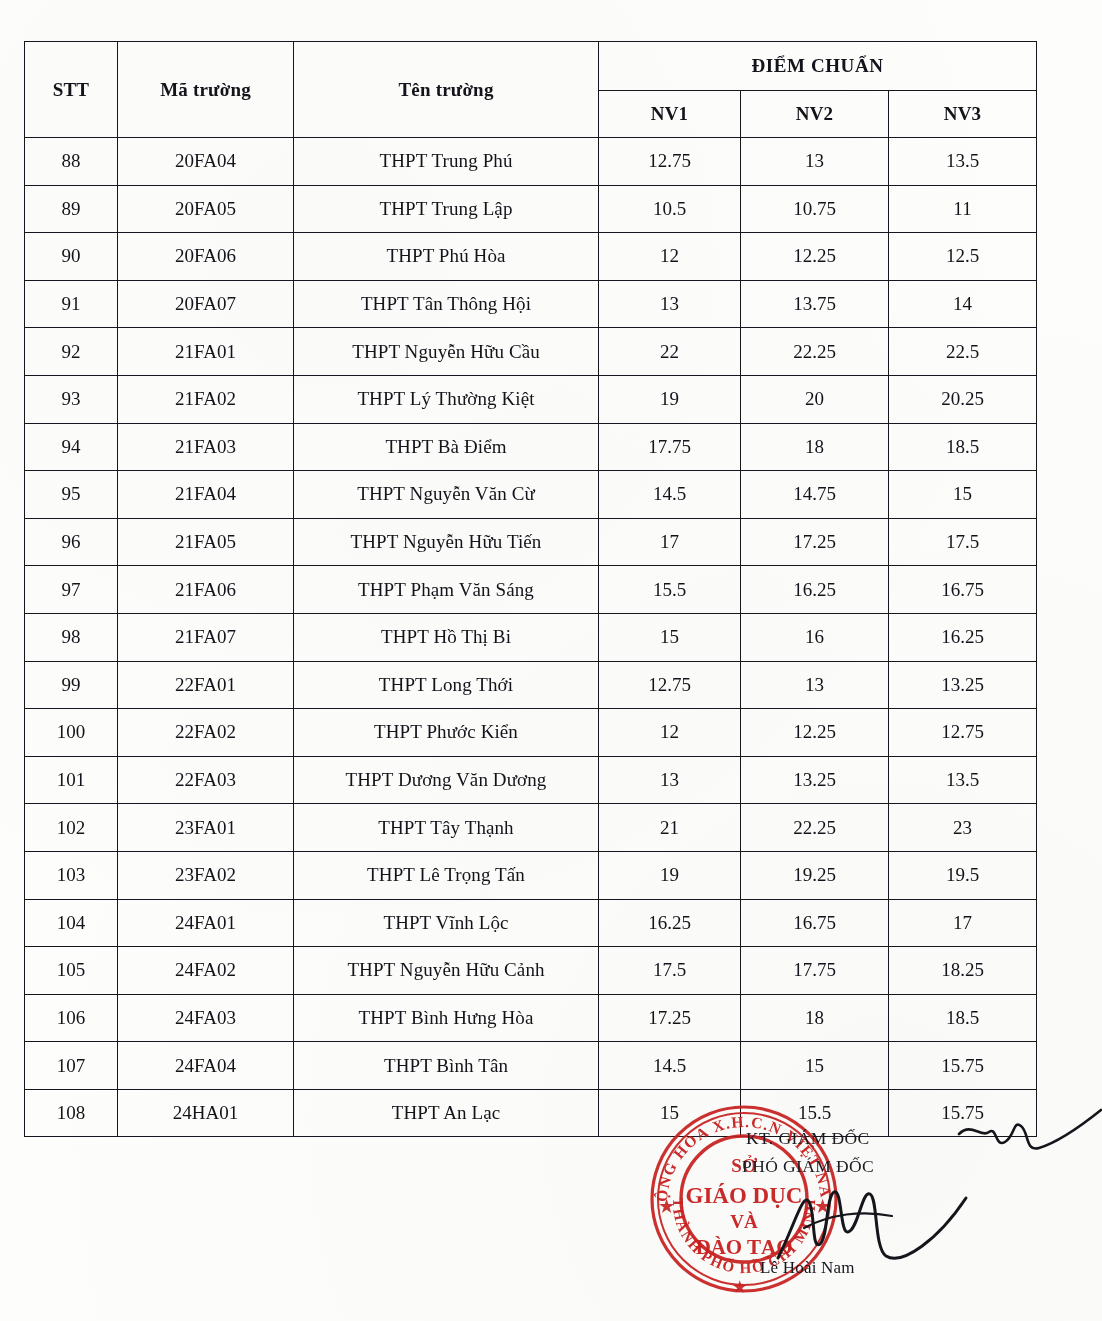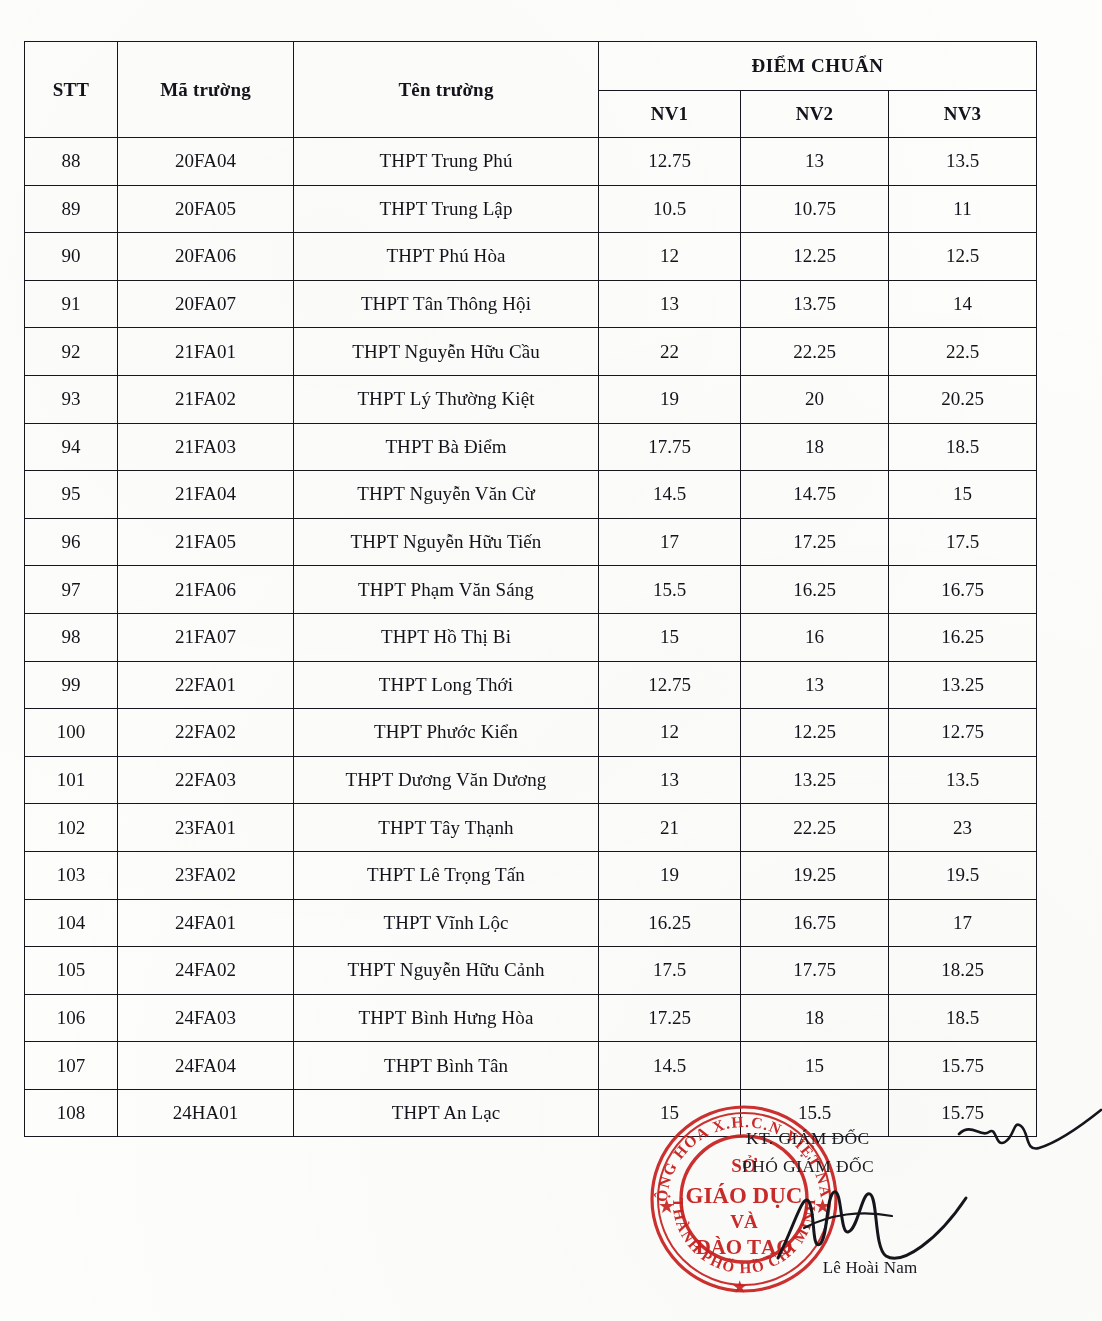--- a/index.html
+++ b/index.html
@@ -132,21 +132,21 @@
     text-align: left;
     padding-left: 4px;
     margin-top: 7px;
   }
   .sig-name {
     position: absolute;
     left: 760px;
     top: 1258px;
     width: 220px;
     font-size: 17px;
-    text-align: center;
+    text-align: left;
     color: #16161e;
     letter-spacing: 0.2px;
   }
 
   
   .handsign {
     position: absolute;
     left: 770px;
     top: 1170px;
     width: 210px;

